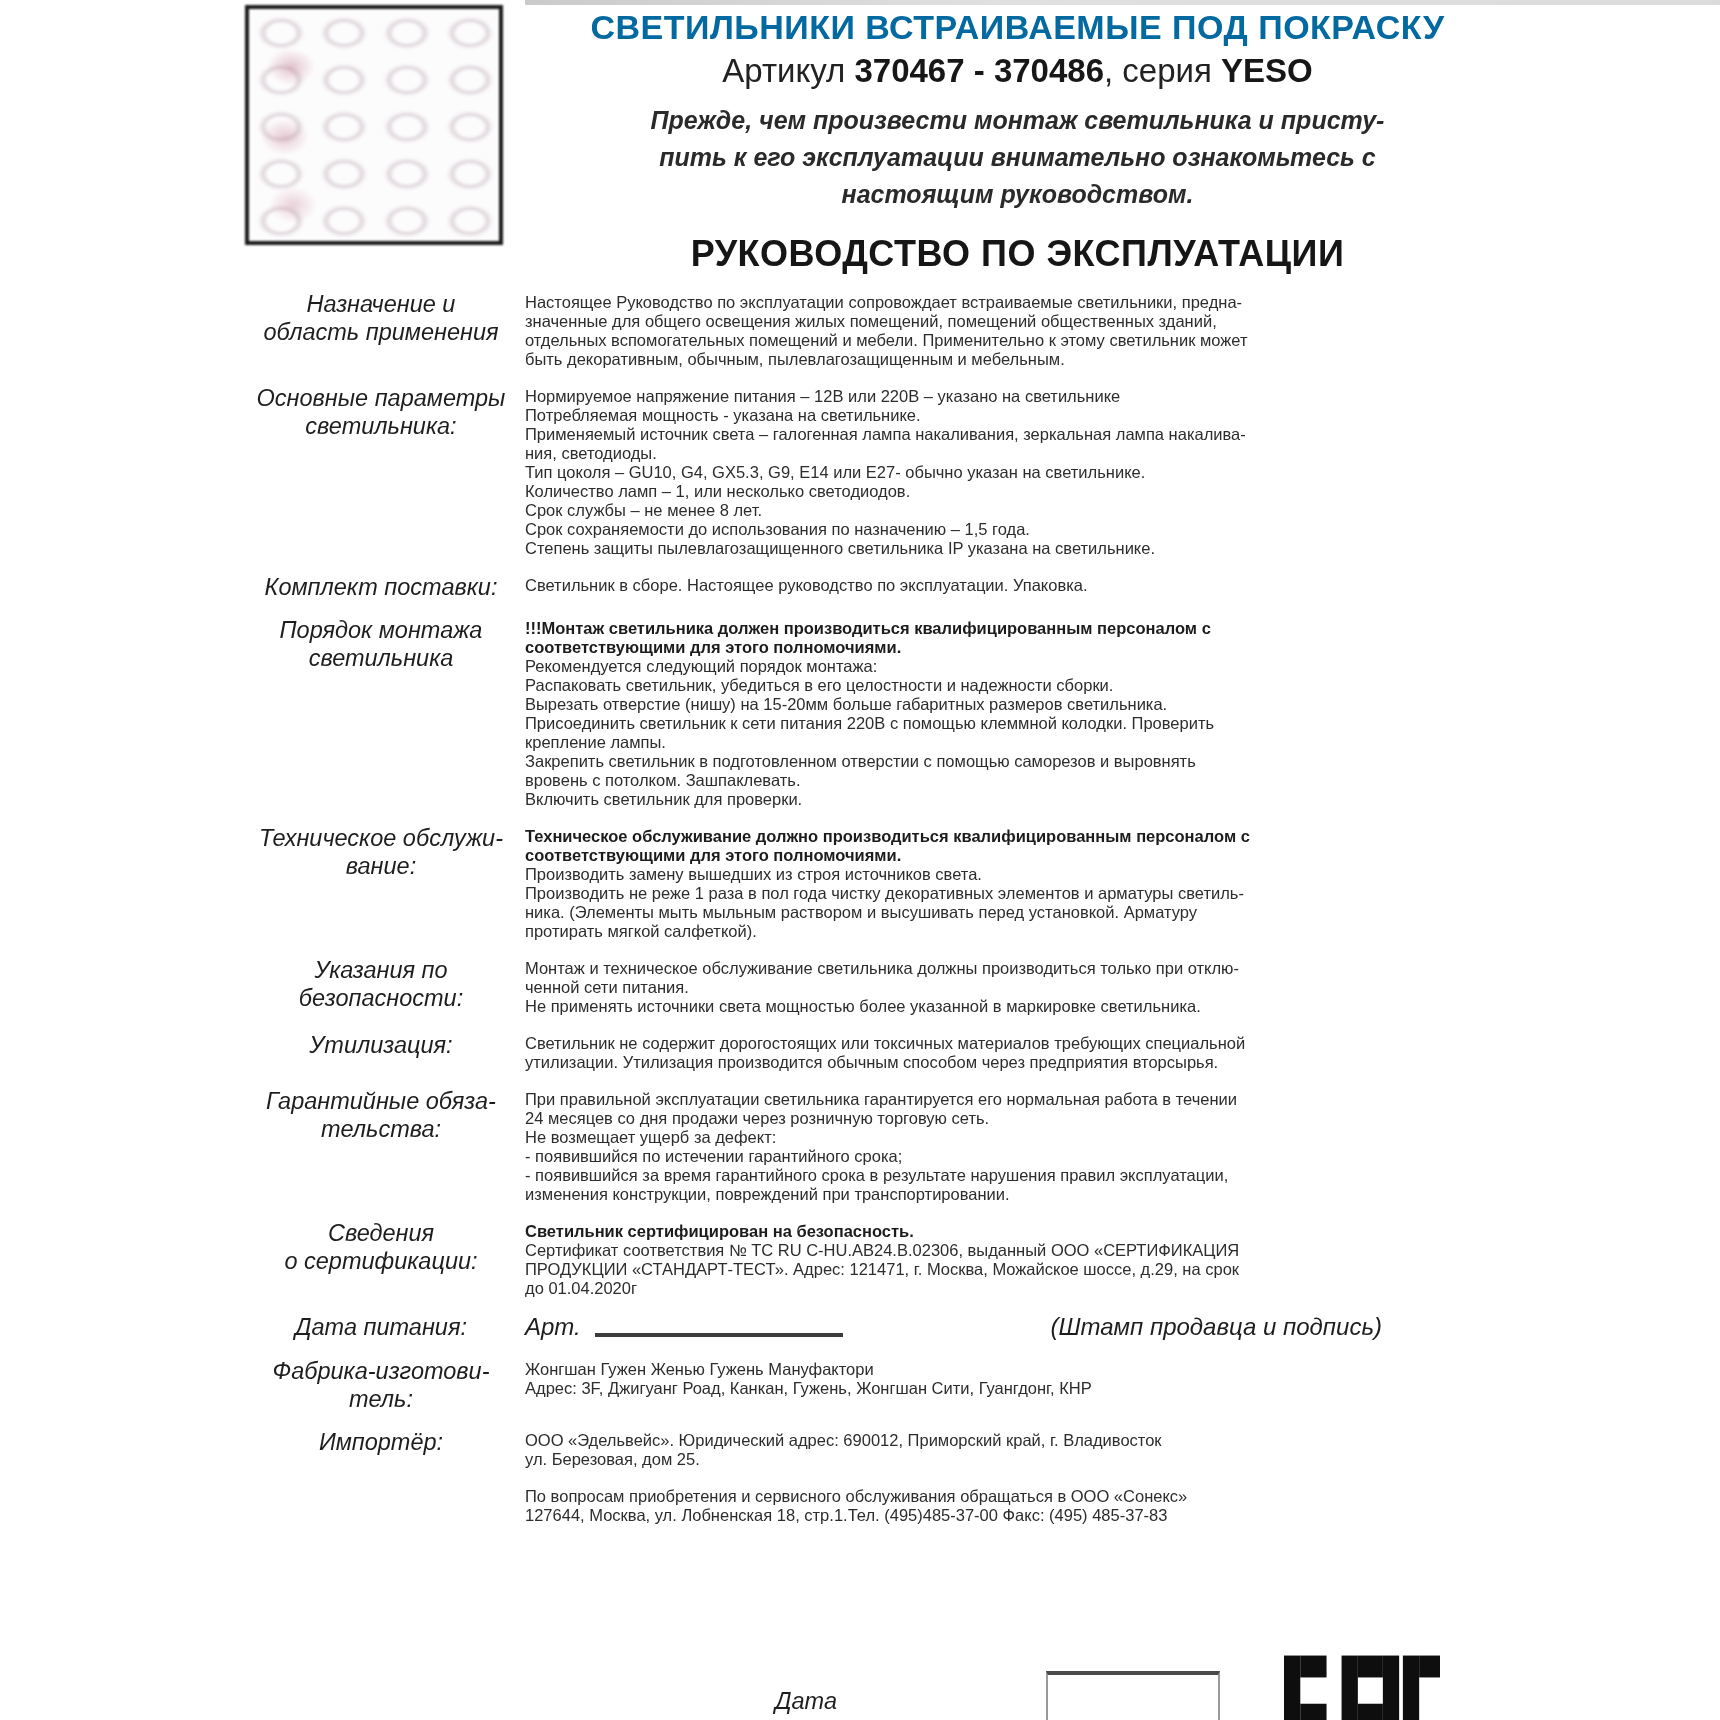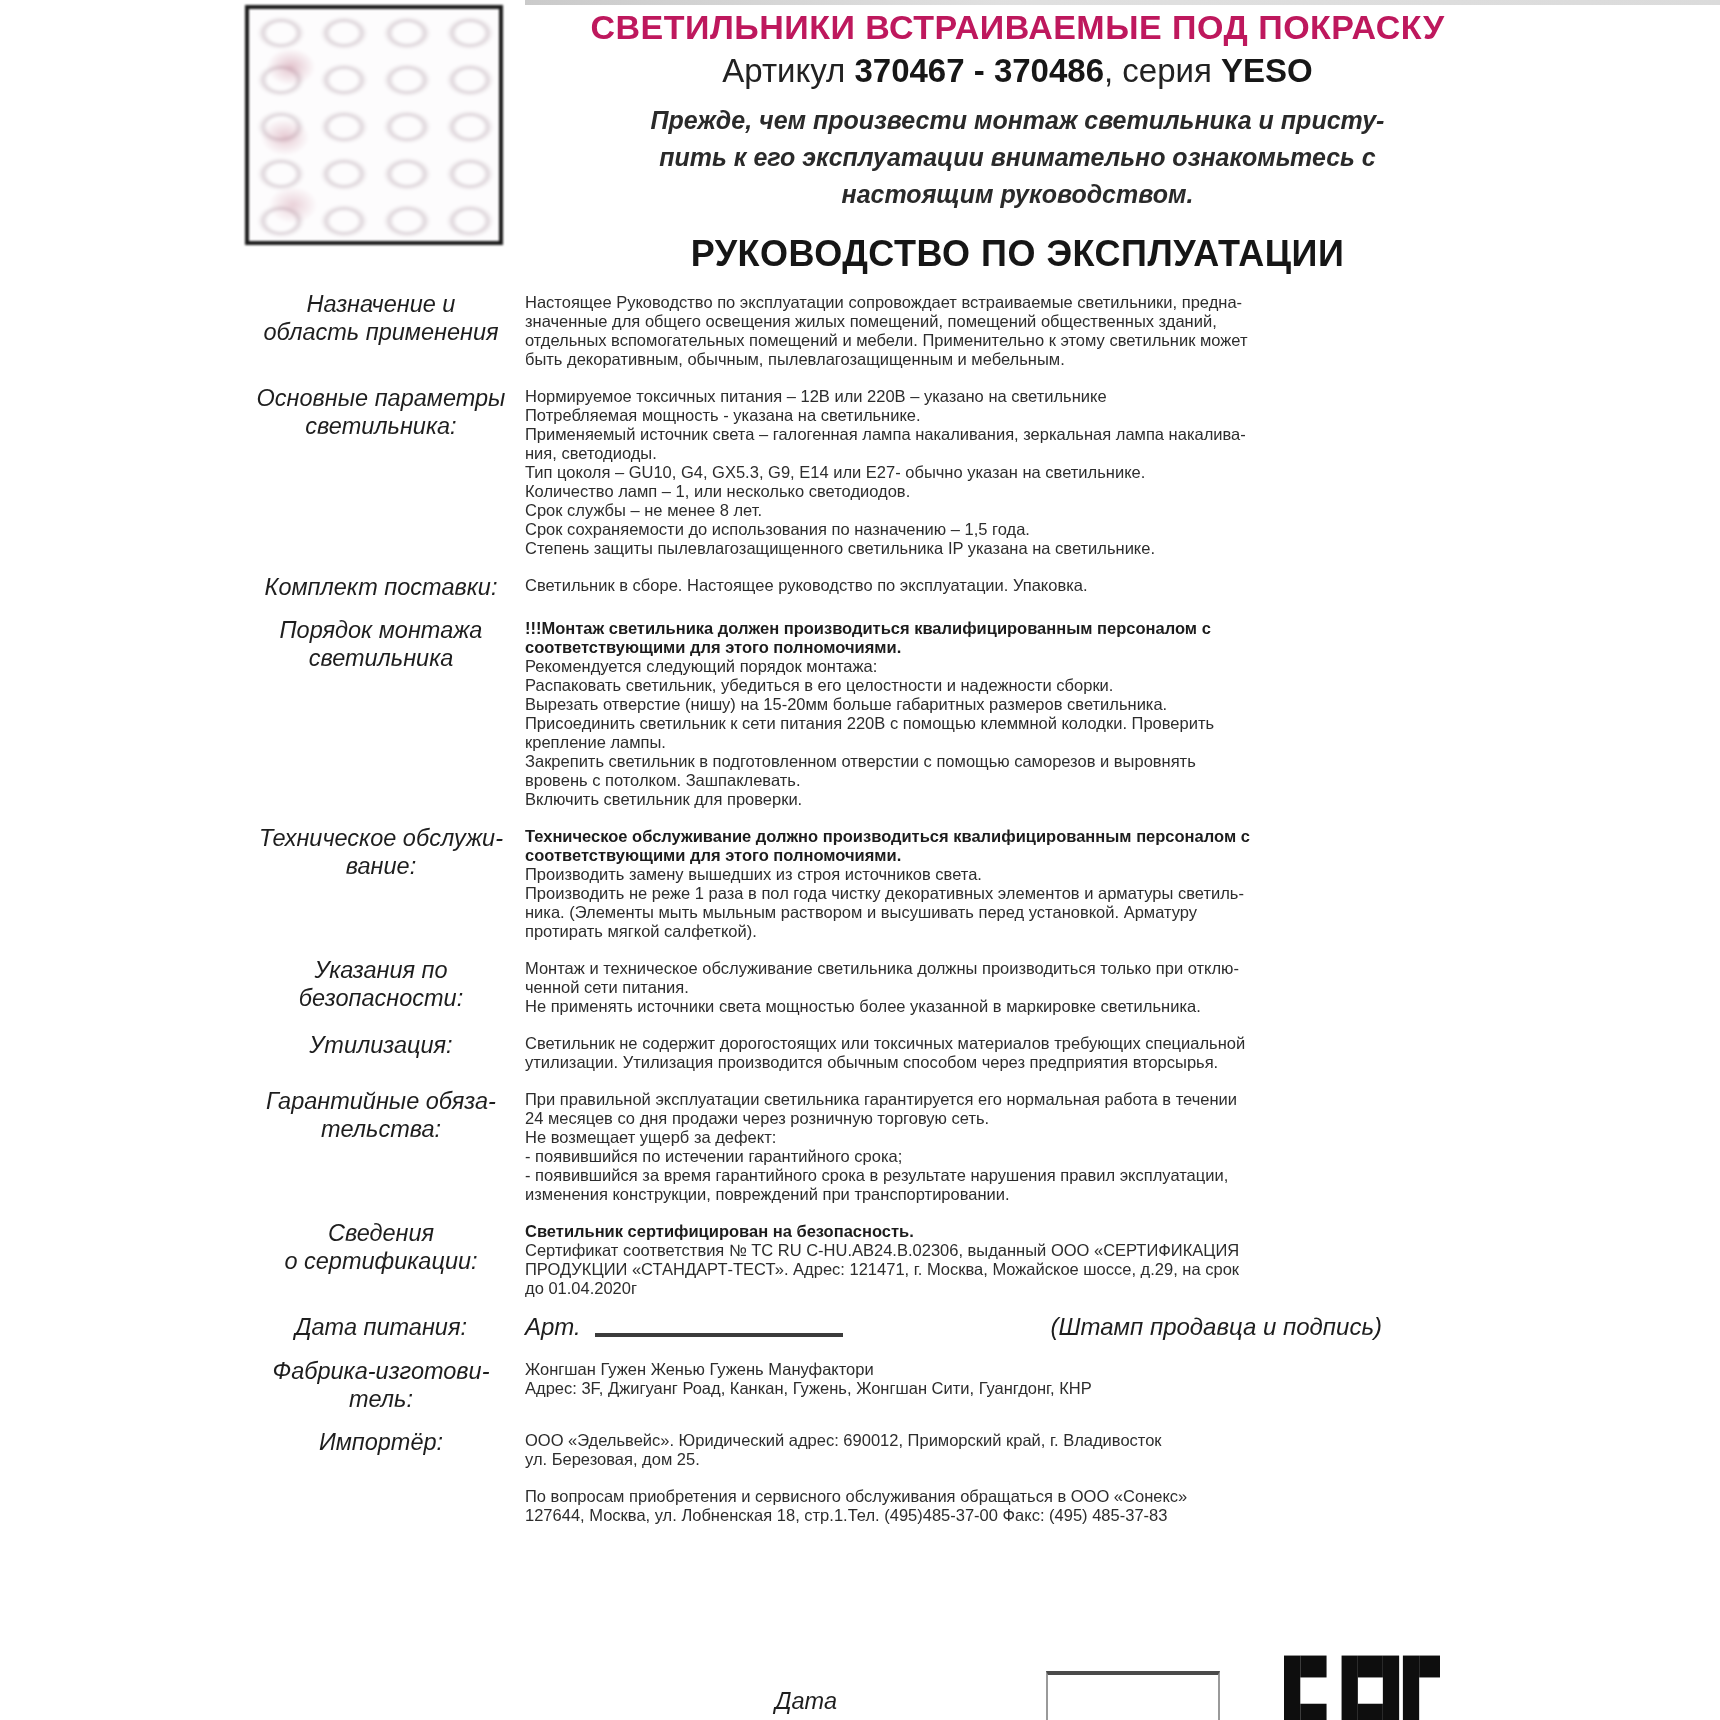--- a/index.html
+++ b/index.html
@@ -21,21 +21,21 @@
     background-image:
       radial-gradient(ellipse 34px 26px at 42px 58px, rgba(196,128,148,.45), rgba(255,255,255,0) 72%),
       radial-gradient(ellipse 34px 26px at 36px 128px, rgba(196,128,148,.40), rgba(255,255,255,0) 72%),
       radial-gradient(ellipse 34px 26px at 44px 196px, rgba(196,128,148,.34), rgba(255,255,255,0) 72%),
       radial-gradient(ellipse 27px 19px at 32px 24px, rgba(255,255,255,0) 48%, rgba(176,158,168,.38) 66%, rgba(200,186,194,.14) 80%, rgba(255,255,255,0) 90%);
     background-size:auto,auto,auto,63px 47px;
     background-repeat:no-repeat,no-repeat,no-repeat,repeat;
     filter:blur(1.2px);
   }
   .header-text{margin-left:530px;width:975px;text-align:center;}
-  .title1{font-size:34px;font-weight:bold;color:#be185d;line-height:42px;letter-spacing:.5px;}
+  .title1{font-size:34px;font-weight:bold;color:#0369a1;line-height:42px;letter-spacing:.5px;}
   .title2{font-size:33px;color:#222;line-height:46px;}
   .title2 .b{font-weight:bold;color:#171717;}
   .notice{margin-top:8px;font-size:25px;font-style:italic;font-weight:bold;color:#2a2a2a;line-height:37px;}
   .doc-title{margin-top:20px;font-size:36px;font-weight:bold;color:#161616;line-height:42px;letter-spacing:.5px;}
 
   
   .content{margin:14px 280px 0 245px;}
   .sec{display:grid;grid-template-columns:272px 1fr;column-gap:8px;margin-bottom:14px;}
   .sec-label{
     text-align:center;font-style:italic;font-size:23.5px;line-height:28px;color:#1e1e1e;
@@ -92,21 +92,21 @@
             <div>отдельных вспомогательных помещений и мебели. Применительно к этому светильник может</div>
             <div>быть декоративным, обычным, пылевлагозащищенным и мебельным.</div>
           </div>
         </div>
         <div class="sec">
           <div class="sec-label">
             <div>Основные параметры</div>
             <div>светильника:</div>
           </div>
           <div class="sec-body">
-            <div>Нормируемое токсичных питания – 12В или 220В – указано на светильнике</div>
+            <div>Нормируемое напряжение питания – 12В или 220В – указано на светильнике</div>
             <div>Потребляемая мощность - указана на светильнике.</div>
             <div>Применяемый источник света – галогенная лампа накаливания, зеркальная лампа накалива-</div>
             <div>ния, светодиоды.</div>
             <div>Тип цоколя – GU10, G4, GX5.3, G9, Е14 или Е27- обычно указан на светильнике.</div>
             <div>Количество ламп – 1, или несколько светодиодов.</div>
             <div>Срок службы – не менее 8 лет.</div>
             <div>Срок сохраняемости до использования по назначению – 1,5 года.</div>
             <div>Степень защиты пылевлагозащищенного светильника IP указана на светильнике.</div>
           </div>
         </div>

